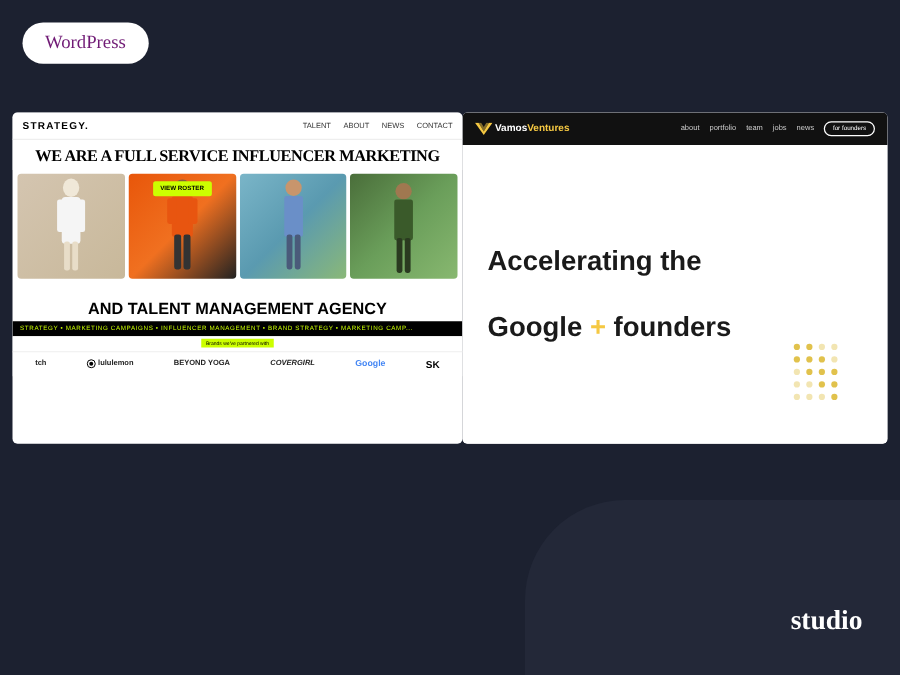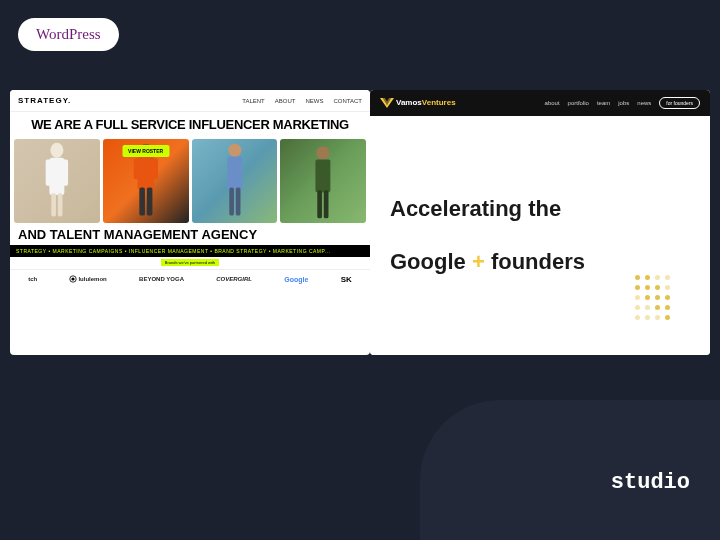--- a/index.html
+++ b/index.html
@@ -67,20 +67,21 @@
       display: flex;
       gap: 10px;
       font-size: 6px;
       color: #333;
     }
 
     
     .left-hero {
       background: #fff;
       padding: 6px 8px 4px;
+      font-family: Liberation Serif, serif;
     }
     .left-hero-title {
       font-size: 13px;
       font-weight: 900;
       color: #000;
       text-align: center;
       line-height: 1.1;
       letter-spacing: -0.3px;
     }
 
@@ -111,25 +112,27 @@
       background: #ccff00;
       color: #000;
       font-size: 5px;
       font-weight: 700;
       padding: 3px 6px;
       border-radius: 2px;
       white-space: nowrap;
     }
 
     .left-subtitle {
+      text-align: center;
       font-size: 13px;
       font-weight: 900;
       color: #000;
       line-height: 1.1;
       padding: 2px 8px;
+      margin-top: 12px;
     }
 
     
     .left-ticker {
       background: #000;
       color: #ccff00;
       font-size: 5px;
       padding: 3px 6px;
       white-space: nowrap;
       overflow: hidden;
@@ -287,22 +290,22 @@
       font-weight: 900;
       color: #fff;
       font-family: Arial Black, sans-serif;
       line-height: 1;
       letter-spacing: -2px;
     }
     .logo-studio {
       font-size: 22px;
       font-weight: 700;
       color: #fff;
-      font-family: Liberation Mono, monospace;
-      margin-bottom: 20px;
+      font-family: Liberation Serif, serif;
+      margin-bottom: 6px;
     }
 
     
     .bottom-shape {
       position: absolute;
       bottom: 0;
       right: 0;
       width: 300px;
       height: 140px;
       background: #232838;

